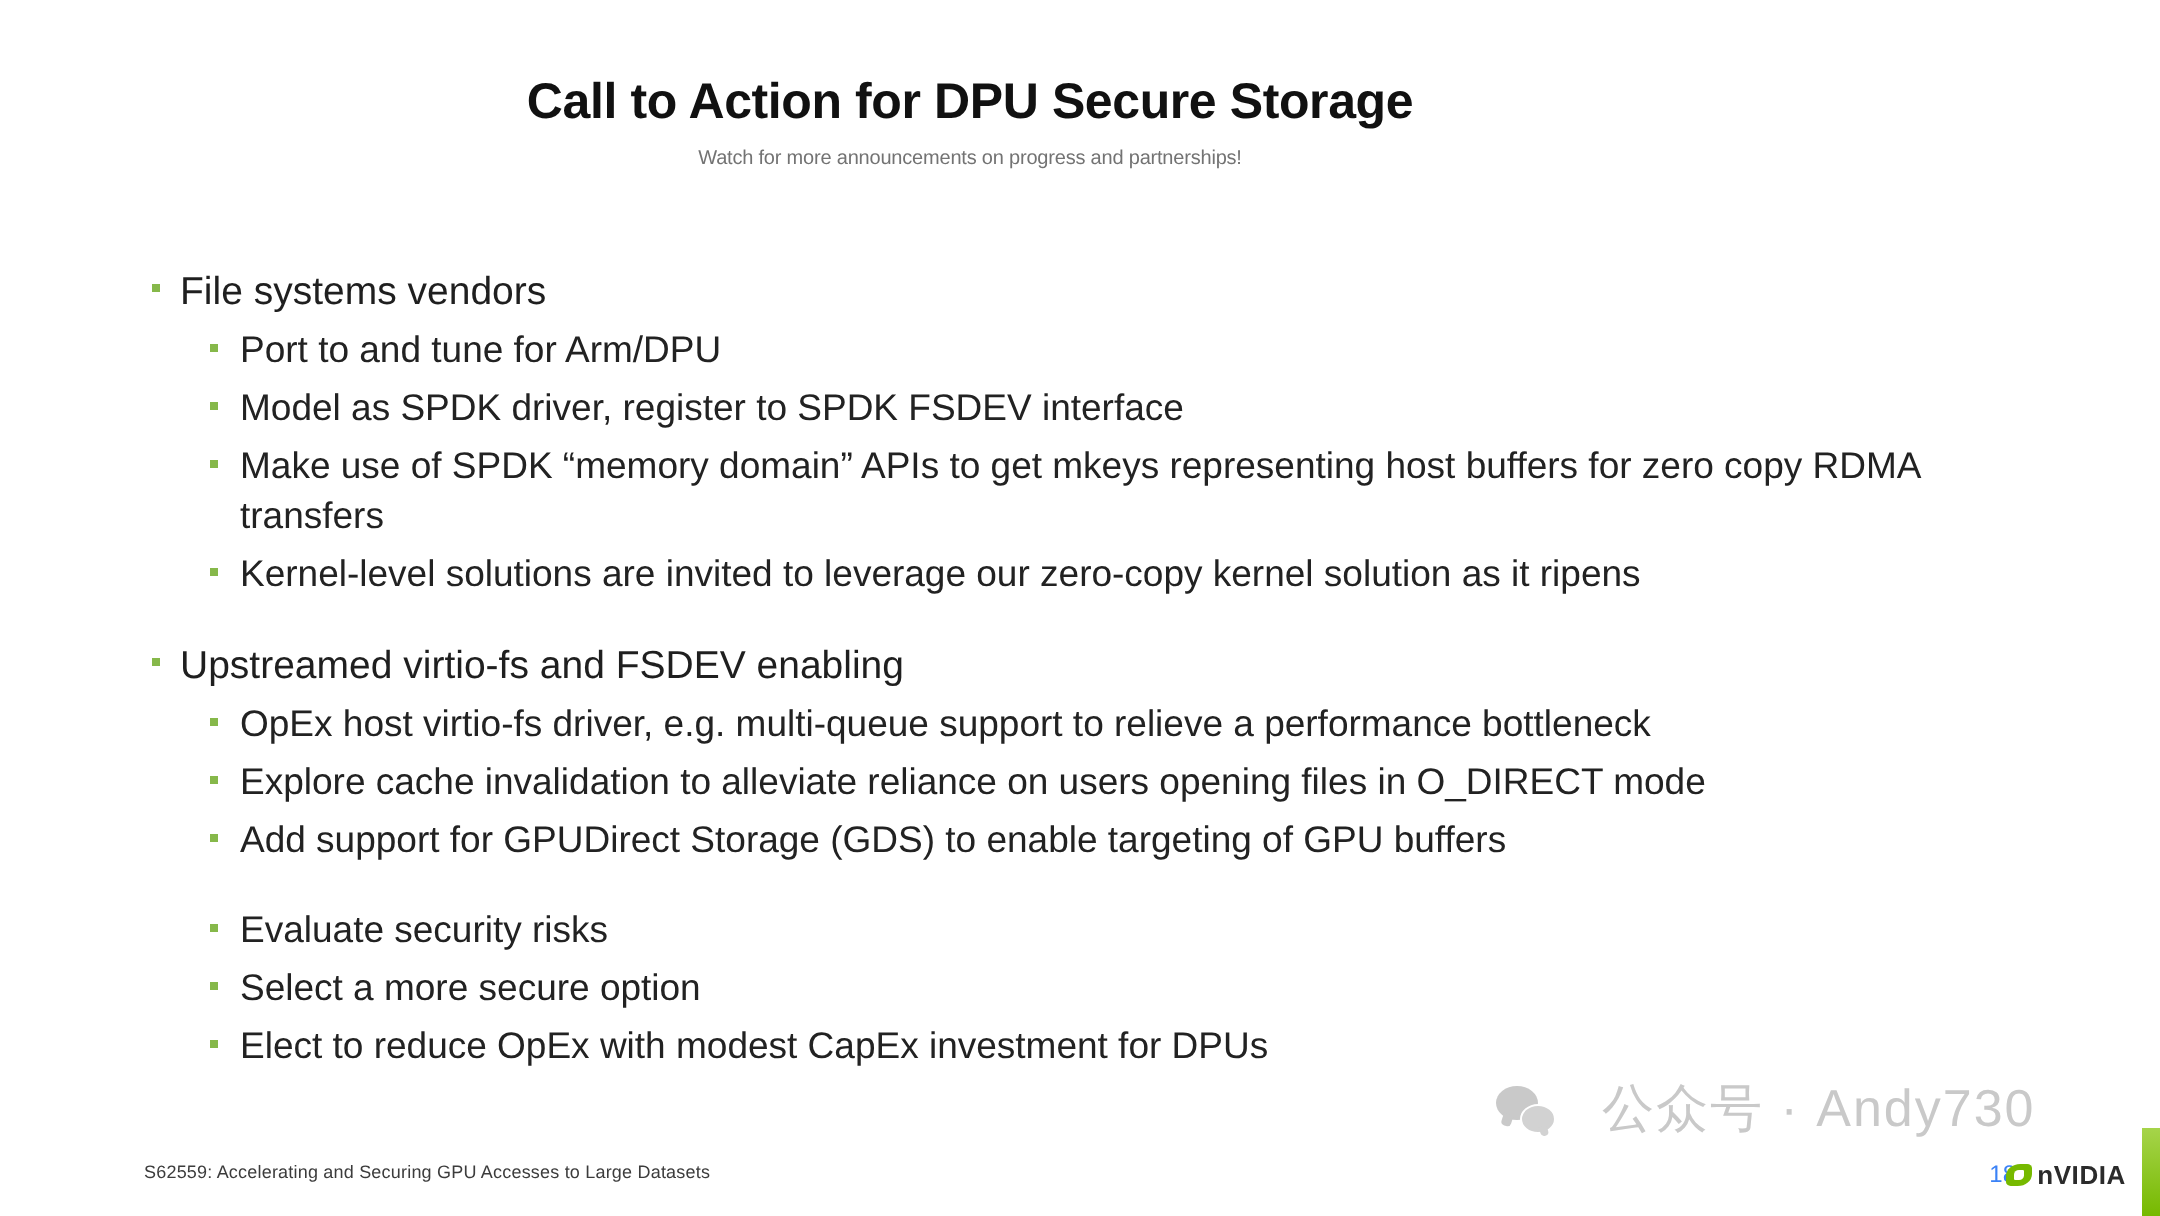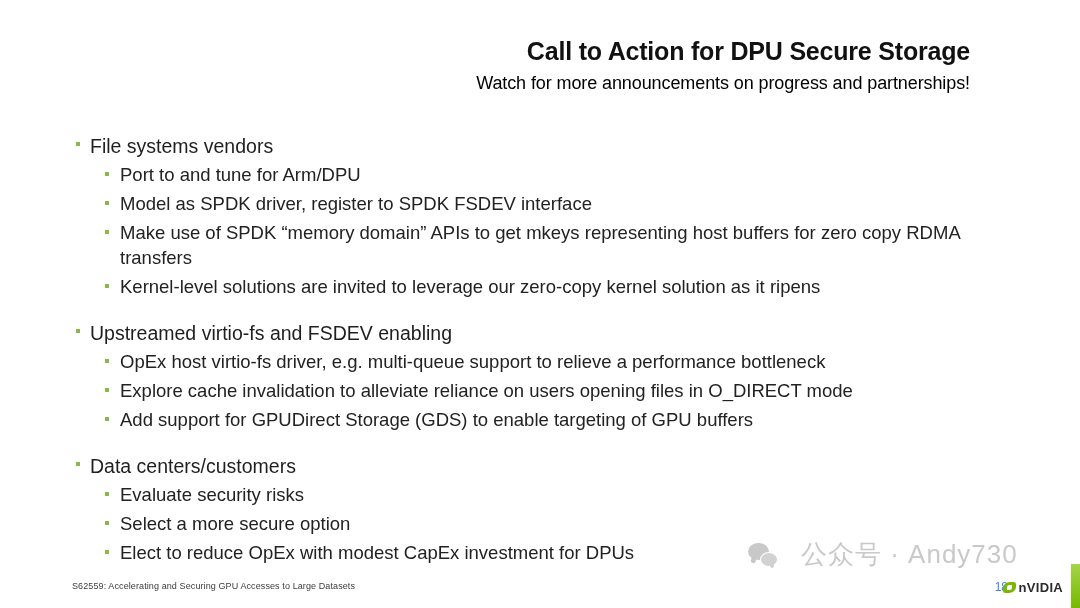--- a/index.html
+++ b/index.html
@@ -16,35 +16,35 @@
     color: #1a1a1a;
     -webkit-font-smoothing: antialiased;
   }
 
   
   .slide-header {
     position: absolute;
     top: 0;
     left: 0;
     width: 970px;
-    text-align: right;
+    text-align: center;
     padding-top: 38px;
   }
   .slide-title {
     font-size: 25px;
     font-weight: bold;
     color: #111111;
     letter-spacing: -0.2px;
     line-height: 1.1;
     margin: 0;
   }
   .slide-subtitle {
-    font-size: 18px;
+    font-size: 10px;
     font-weight: normal;
-    color: #000000;
+    color: #737373;
     line-height: 1.1;
     margin: 8px 0 0 0;
     letter-spacing: -0.1px;
   }
 
   
   .content {
     position: absolute;
     top: 133px;
     left: 72px;
@@ -268,24 +268,20 @@
       <span class="dot"></span>
       <span>Explore cache invalidation to alleviate reliance on users opening files in O_DIRECT mode</span>
     </div>
     <div class="bullet level2">
       <span class="dot"></span>
       <span>Add support for GPUDirect Storage (GDS) to enable targeting of GPU buffers</span>
     </div>
   </div>
 
   <div class="bullet-group">
-    <div class="bullet level1">
-      <span class="dot"></span>
-      <span>Data centers/customers</span>
-    </div>
     <div class="bullet level2">
       <span class="dot"></span>
       <span>Evaluate security risks</span>
     </div>
     <div class="bullet level2">
       <span class="dot"></span>
       <span>Select a more secure option</span>
     </div>
     <div class="bullet level2">
       <span class="dot"></span>

